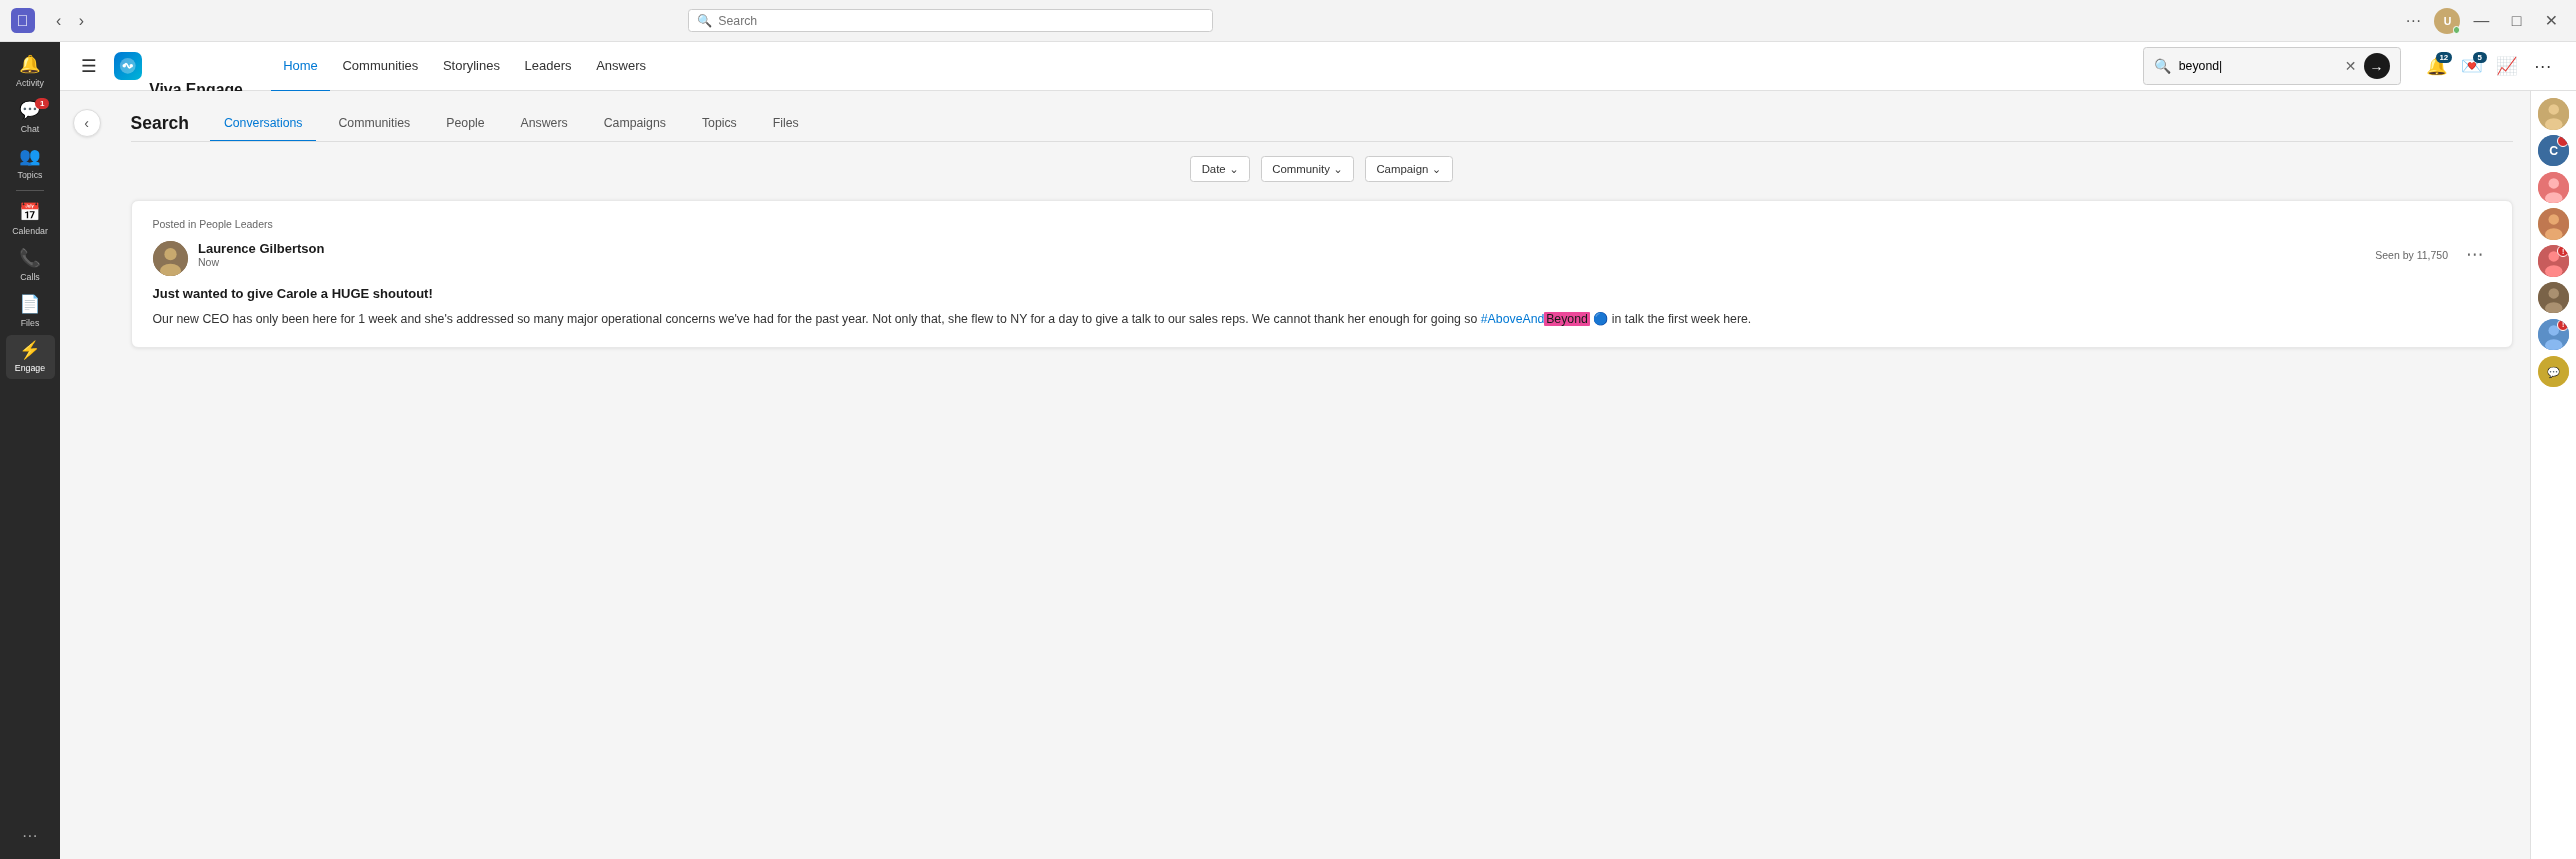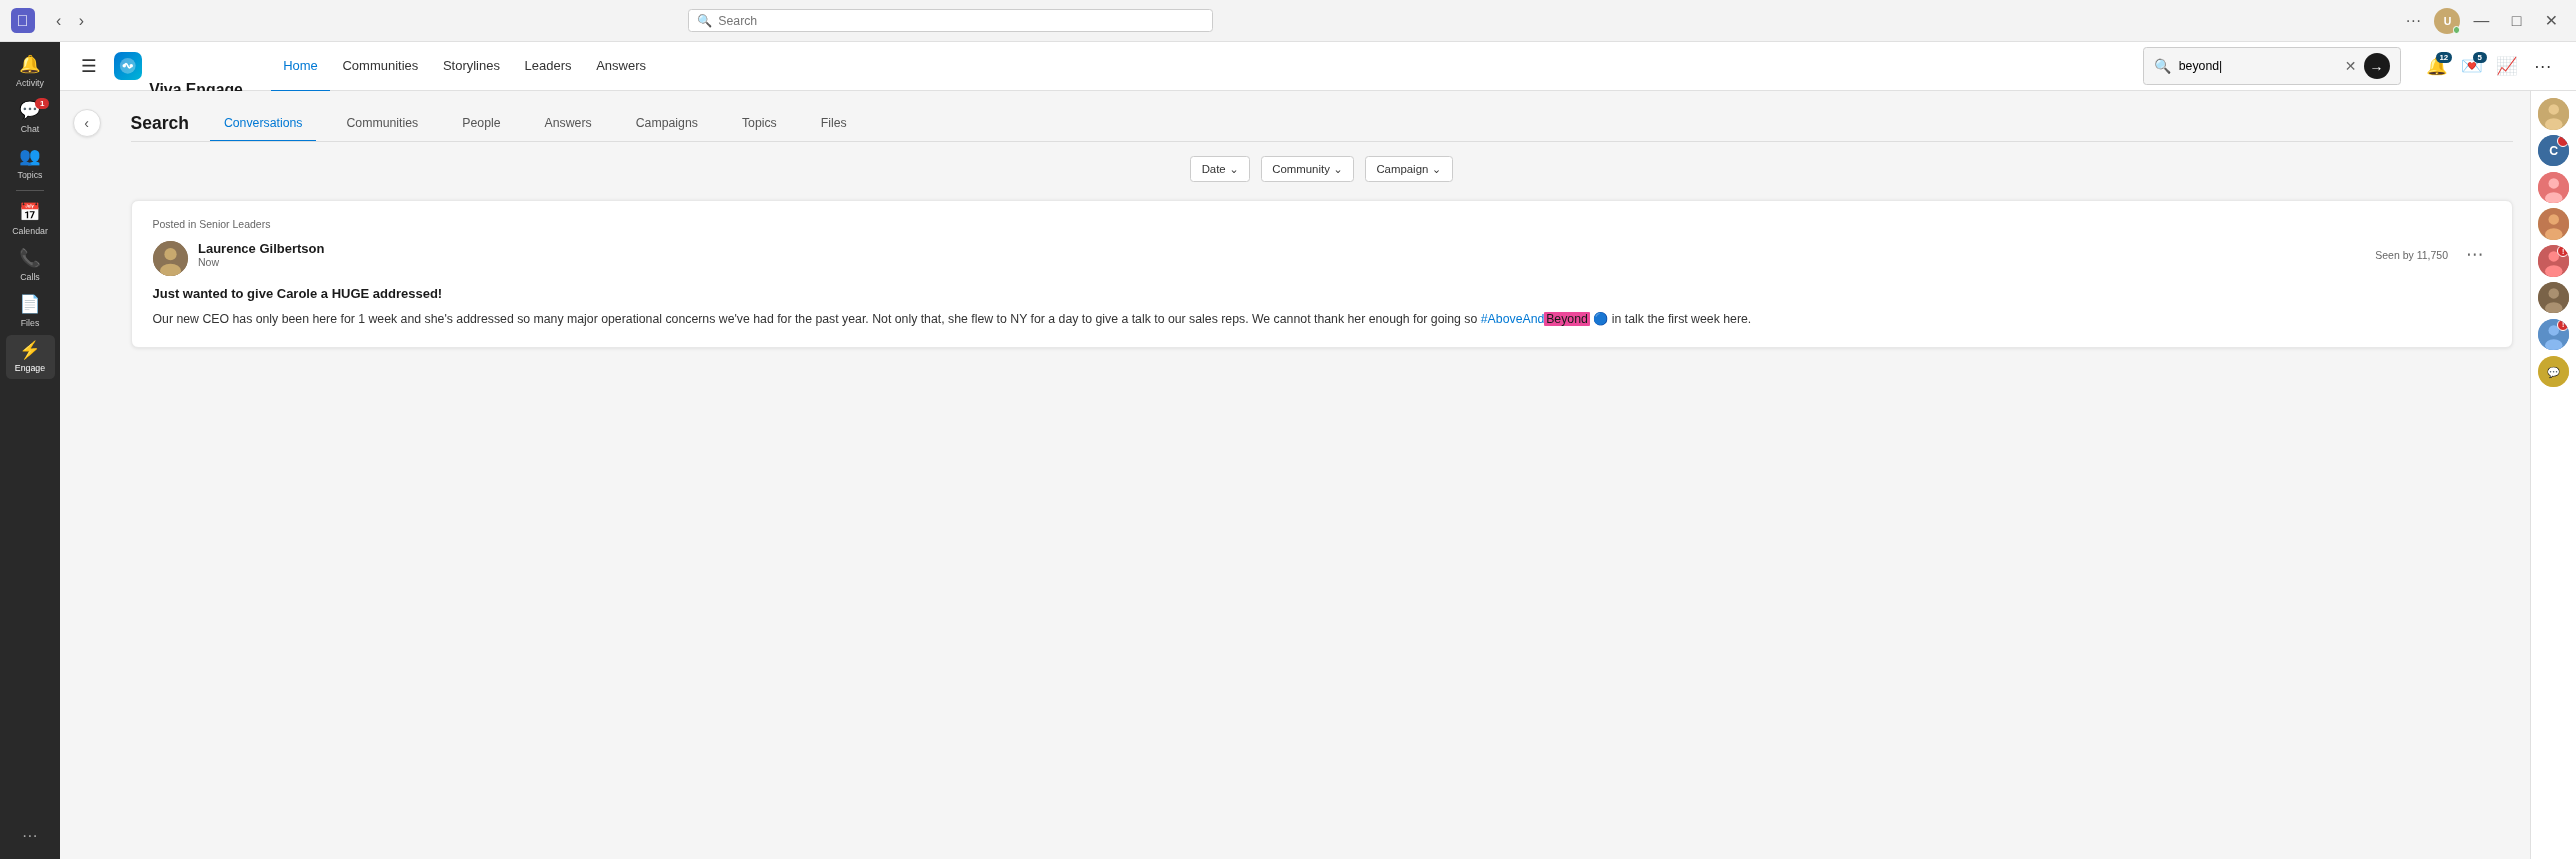--- a/index.html
+++ b/index.html
@@ -123,21 +123,21 @@
     .back-btn {
       width: 28px; height: 28px; background: white; border: 0.9px solid #ddd;
       border-radius: 50%; display: flex; align-items: center; justify-content: center;
       cursor: pointer; font-size: 14px; color: #555; box-shadow: 0 0.9px 2.6px rgba(0,0,0,0.1);
     }
 
     
     .search-main { flex: 1; padding: 14px 17.5px; overflow-y: auto; }
     .search-header-row { display: flex; align-items: center; gap: 21px; margin-bottom: 0; padding-bottom: 0; }
     .search-title { font-size: 17.5px; font-weight: 700; color: #1a1a1a; }
-    .search-tabs { display: flex; gap: 16px; }
+    .search-tabs { display: flex; gap: 8px; }
     .search-tab {
       padding: 10.5px 14px; cursor: pointer; font-size: 12.3px; color: #555;
       border-bottom: 1.8px solid transparent;
     }
     .search-tab.active { color: #0078d4; border-bottom: 1.8px solid #0078d4; font-weight: 500; }
     .search-tab-divider { width: 100%; height: 0.9px; background: #ddd; margin-bottom: 14px; }
 
     
     .filters-row { display: flex; gap: 10.5px; margin-bottom: 17.5px; margin-top: 0; justify-content: center; }
     .filter-dropdown {
@@ -330,39 +330,39 @@
             <span>Community</span>
             <span>⌄</span>
           </div>
           <div class="filter-dropdown">
             <span>Campaign</span>
             <span>⌄</span>
           </div>
         </div>
 
         <div class="post-card">
-          <div class="post-meta">Posted in Senior Leaders</div>
+          <div class="post-meta">Posted in People Leaders</div>
           <div class="post-author-row">
             <div class="post-avatar">
               <svg width="35" height="35" viewBox="0 0 40 40">
                 <circle cx="20" cy="20" r="20" fill="#8b7355"></circle>
                 <circle cx="20" cy="15" r="7" fill="#c8a96e"></circle>
                 <ellipse cx="20" cy="34" rx="12" ry="8" fill="#c8a96e"></ellipse>
               </svg>
             </div>
             <div class="post-author-info">
               <div class="post-author-name">Laurence Gilbertson</div>
               <div class="post-timestamp">Now</div>
             </div>
             <div class="post-seen">
               <span>Seen by 11,750</span>
               <button class="more-btn">⋯</button>
             </div>
           </div>
-          <div class="post-title">Just wanted to give Carole a HUGE addressed!</div>
+          <div class="post-title">Just wanted to give Carole a HUGE shoutout!</div>
           <div class="post-body">
             <span>Our new CEO has only been here for 1 week and she's addressed so many major operational concerns we've had for the past year. Not only that, she flew to NY for a day to give a talk to our sales reps. We cannot thank her enough for going so </span><span class="post-hashtag">#AboveAnd</span><span class="post-hashtag post-highlight">Beyond</span>
             <span> 🔵 in talk the first week here.</span>
           </div>
         </div>
 
       </div>
 
       <div class="right-sidebar">
         <div class="rs-avatar" style="background:#c8a96e;">

